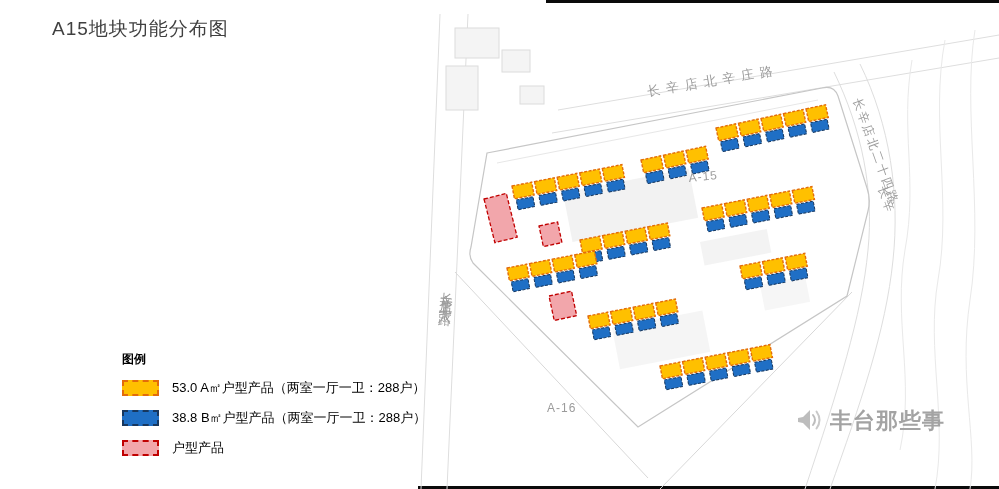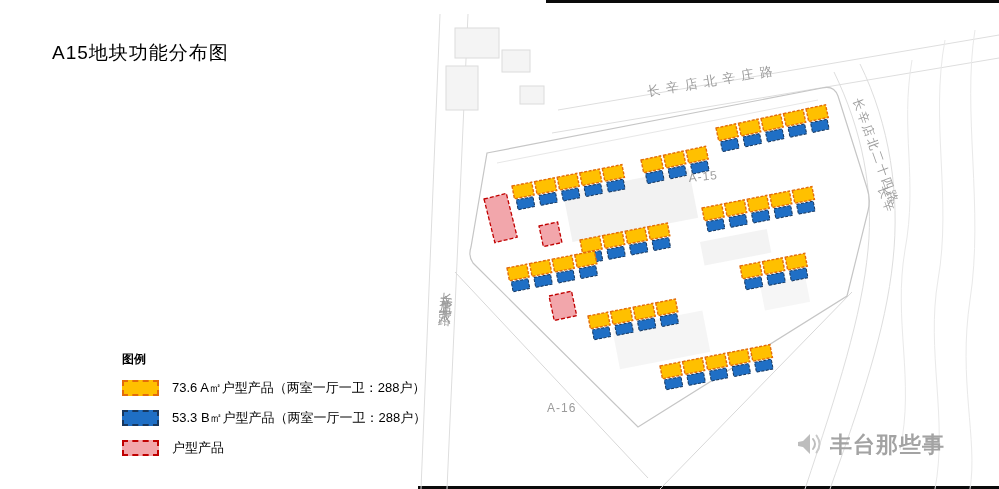--- a/index.html
+++ b/index.html
@@ -1,29 +1,29 @@
 <!DOCTYPE html>
 <html><head>
 <meta charset="utf-8">
 <style>
   html,body{margin:0;padding:0}
   body{
     width:999px;height:489px;position:relative;background:#fff;overflow:hidden;
     font-family:"Liberation Sans","DejaVu Sans",sans-serif;
   }
-  .page-title{position:absolute;left:52px;top:40px;font-size:19px;color:#000000;letter-spacing:1px}
+  .page-title{position:absolute;left:52px;top:16px;font-size:19px;color:#404040;letter-spacing:1px}
   .bar-top{position:absolute;top:0;left:546px;right:0;height:3px;background:#0a0a0a}
   .bar-bottom{position:absolute;bottom:0;left:418px;right:0;height:3px;background:#0a0a0a}
   .map-svg{position:absolute;left:0;top:0}
   .legend{position:absolute;left:122px;top:351px}
   .legend-title{font-size:12px;font-weight:bold;color:#000;margin:0 0 11px 0}
   .legend-item{display:flex;align-items:center;margin-bottom:12px}
   .swatch{width:37px;height:16px;border:2px dashed #999;margin-right:13px;flex:none;box-sizing:border-box}
   .legend-label{font-size:13px;color:#000;white-space:nowrap}
-  .watermark{position:absolute;left:795px;top:430px;display:flex;align-items:center}
+  .watermark{position:absolute;left:795px;top:406px;display:flex;align-items:center}
   .wm-text{font-size:22px;font-weight:bold;color:#a3a3a3;margin-left:5px;letter-spacing:1px}
 </style>
 </head>
 <body>
 
 <div class="page-title">A15地块功能分布图</div>
 <div class="bar-top"></div>
 <div class="bar-bottom"></div>
 
 <svg class="map-svg" width="999" height="489" viewBox="0 0 999 489">
@@ -165,25 +165,25 @@
     <text x="448" y="282" font-size="13" letter-spacing="3" writing-mode="tb" transform="rotate(5 448 282)">长辛店北二十六路</text>
     <text x="689" y="182" font-size="12" letter-spacing="1" transform="rotate(-6 689 182)">A-15</text>
     <text x="547" y="412" font-size="12" letter-spacing="1">A-16</text>
   </g>
 </svg>
 
 <div class="legend">
   <div class="legend-title">图例</div>
   <div class="legend-item">
     <span class="swatch" style="background: rgb(255, 192, 0); border-color: rgb(227, 108, 10);"></span>
-    <span class="legend-label">73.6 A㎡户型产品（两室一厅一卫：288户）</span>
+    <span class="legend-label">53.0 A㎡户型产品（两室一厅一卫：288户）</span>
   </div>
   <div class="legend-item">
     <span class="swatch" style="background: rgb(31, 111, 197); border-color: rgb(23, 55, 94);"></span>
-    <span class="legend-label">53.3 B㎡户型产品（两室一厅一卫：288户）</span>
+    <span class="legend-label">38.8 B㎡户型产品（两室一厅一卫：288户）</span>
   </div>
   <div class="legend-item">
     <span class="swatch" style="background: rgb(242, 166, 171); border-color: rgb(192, 0, 0);"></span>
     <span class="legend-label">户型产品</span>
   </div>
 </div>
 
 <div class="watermark">
   <svg width="30" height="30" viewBox="0 0 30 30">
     <polygon points="3,12 8,11 15,4 15,24 8,17 3,16" fill="#bdbdbd"></polygon>

